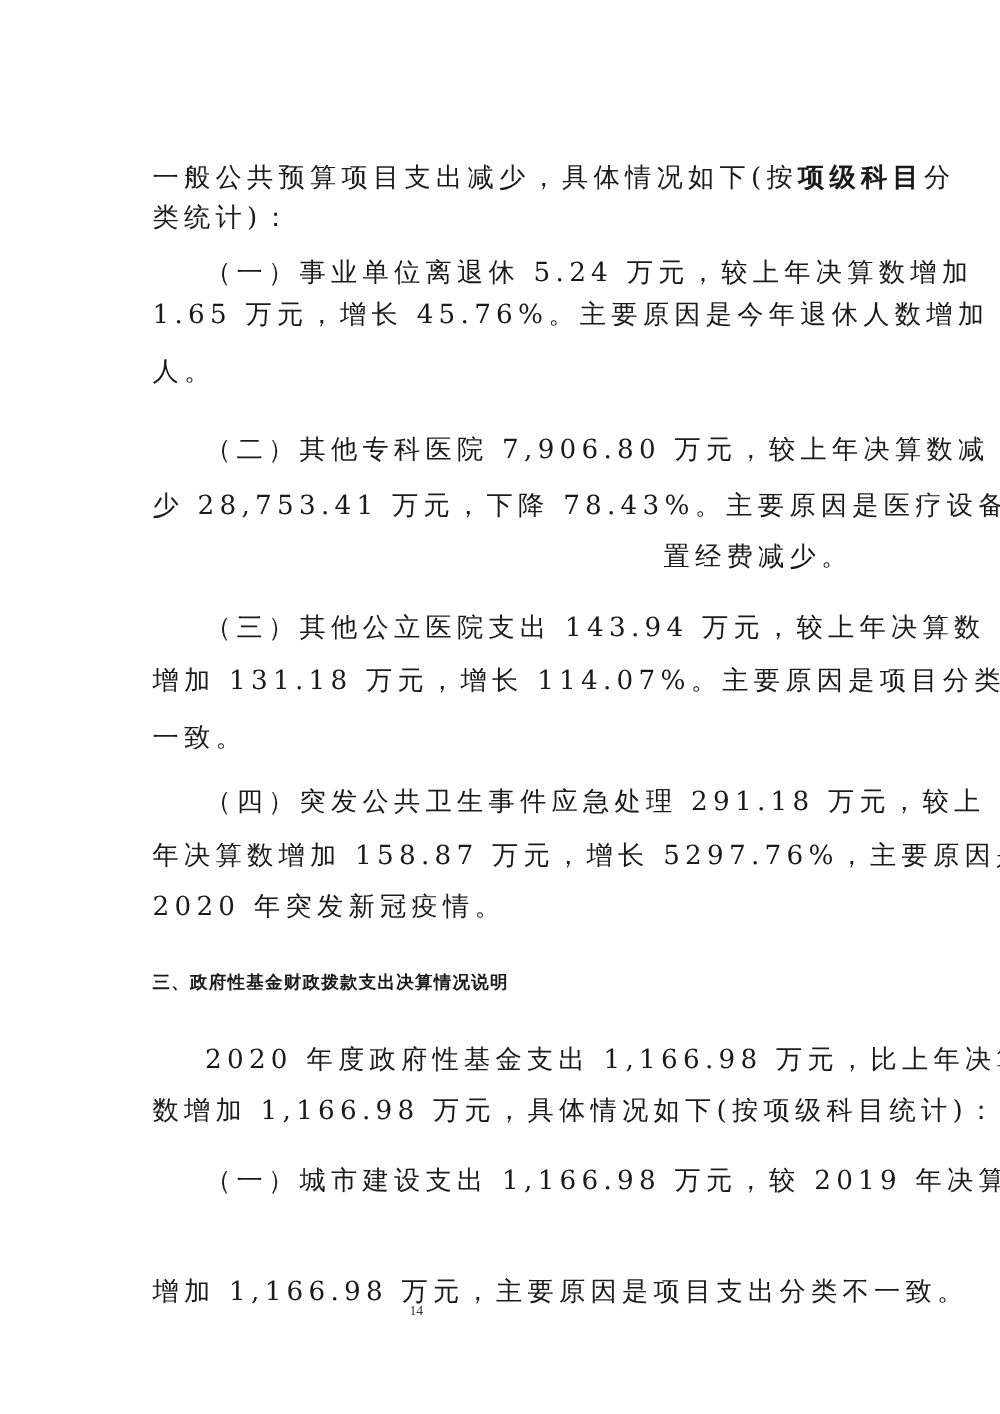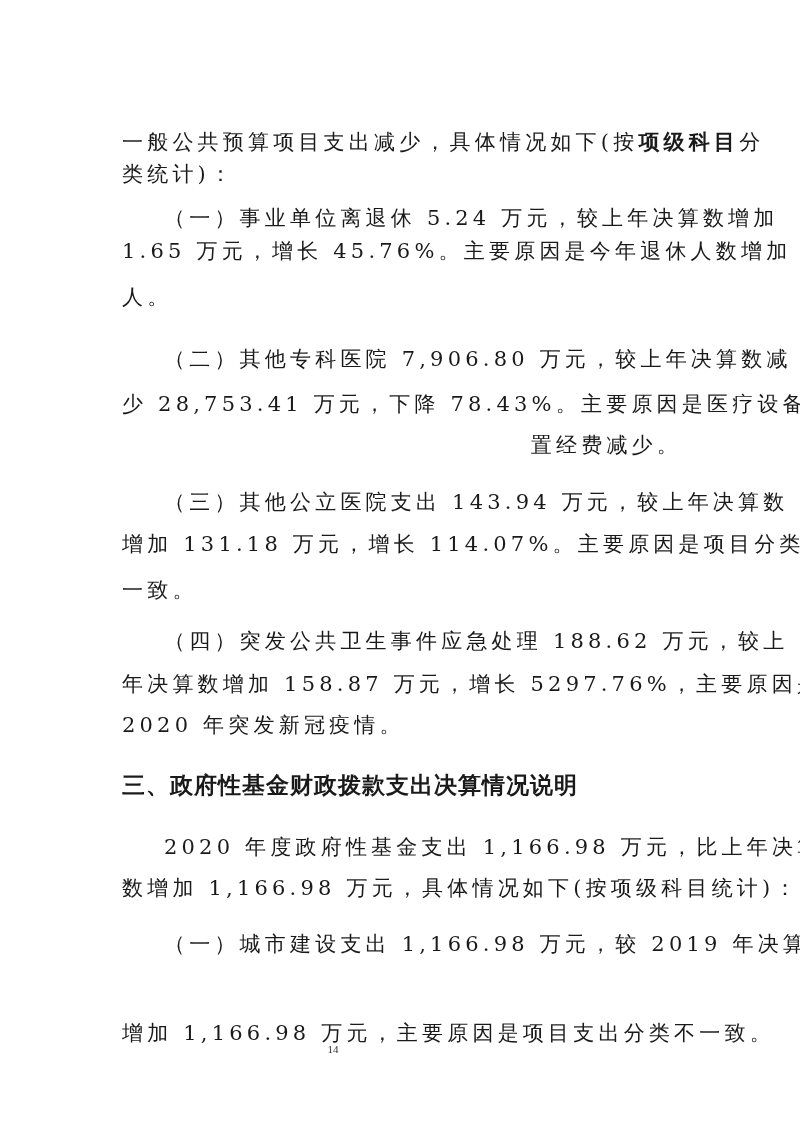--- a/index.html
+++ b/index.html
@@ -2,22 +2,22 @@
 <html><head>
 <meta charset="utf-8">
 <style>
   html, body { margin: 0; padding: 0; background: #ffffff; }
   body { width: 800px; height: 1131px; position: relative; overflow: hidden;
          font-family: "DejaVu Serif", "Liberation Serif", serif; color: #1a1a1a; }
   .page { position: absolute; left: 0; top: 0; width: 800px; height: 1131px; }
   .line { position: absolute; left: 122px; width: 560px; font-size: 21px;
           line-height: 28px; white-space: nowrap; letter-spacing: 4.2px; }
   .indent { left: 164px; width: 518px; }
-  .heading { font-family: Liberation Mono, monospace; font-weight: bold;
-             letter-spacing: 1px; font-size: 23px; }
+  .heading { font-family: Liberation Serif, serif; font-weight: bold;
+             letter-spacing: 1px; font-size: 14px; }
   .b { font-weight: bold; }
   .pagenum { position: absolute; top: 1043px; left: 0; width: 666px; text-align: center;
              font-size: 11px; font-family: "Liberation Serif", serif; color: #333; }
 </style>
 </head>
 <body>
 
 <div class="page">
 
   <div class="line" style="top:128px;"><span>一般公共预算项目支出减少，具体情况如下(按</span><span class="b">项级科目</span><span>分</span></div>
@@ -28,21 +28,21 @@
   <div class="line" style="top:283px;">人。</div>
 
   <div class="line indent" style="top:345px;">（二）其他专科医院 7,906.80 万元，较上年决算数减</div>
   <div class="line" style="top:390px;">少 28,753.41 万元，下降 78.43%。主要原因是医疗设备购</div>
   <div class="line" style="top:431px;text-align:right;">置经费减少。</div>
 
   <div class="line indent" style="top:488px;">（三）其他公立医院支出 143.94 万元，较上年决算数</div>
   <div class="line" style="top:530px;">增加 131.18 万元，增长 114.07%。主要原因是项目分类不</div>
   <div class="line" style="top:544px;margin-top:32px;">一致。</div>
 
-  <div class="line indent" style="top:627px;">（四）突发公共卫生事件应急处理 188.62 万元，较上</div>
+  <div class="line indent" style="top:627px;">（四）突发公共卫生事件应急处理 291.18 万元，较上</div>
   <div class="line" style="top:670px;">年决算数增加 158.87 万元，增长 5297.76%，主要原因是</div>
   <div class="line" style="top:711px;">2020 年突发新冠疫情。</div>
 
   <div class="line heading" style="top:773px;">三、政府性基金财政拨款支出决算情况说明</div>
 
   <div class="line indent" style="top:833px;">2020 年度政府性基金支出 1,166.98 万元，比上年决算</div>
   <div class="line" style="top:874px;">数增加 1,166.98 万元，具体情况如下(按项级科目统计)：</div>
 
   <div class="line indent" style="top:930px;">（一）城市建设支出 1,166.98 万元，较 2019 年决算数</div>
   <div class="line" style="top:1019px;text-align:center;">增加 1,166.98 万元，主要原因是项目支出分类不一致。</div>

